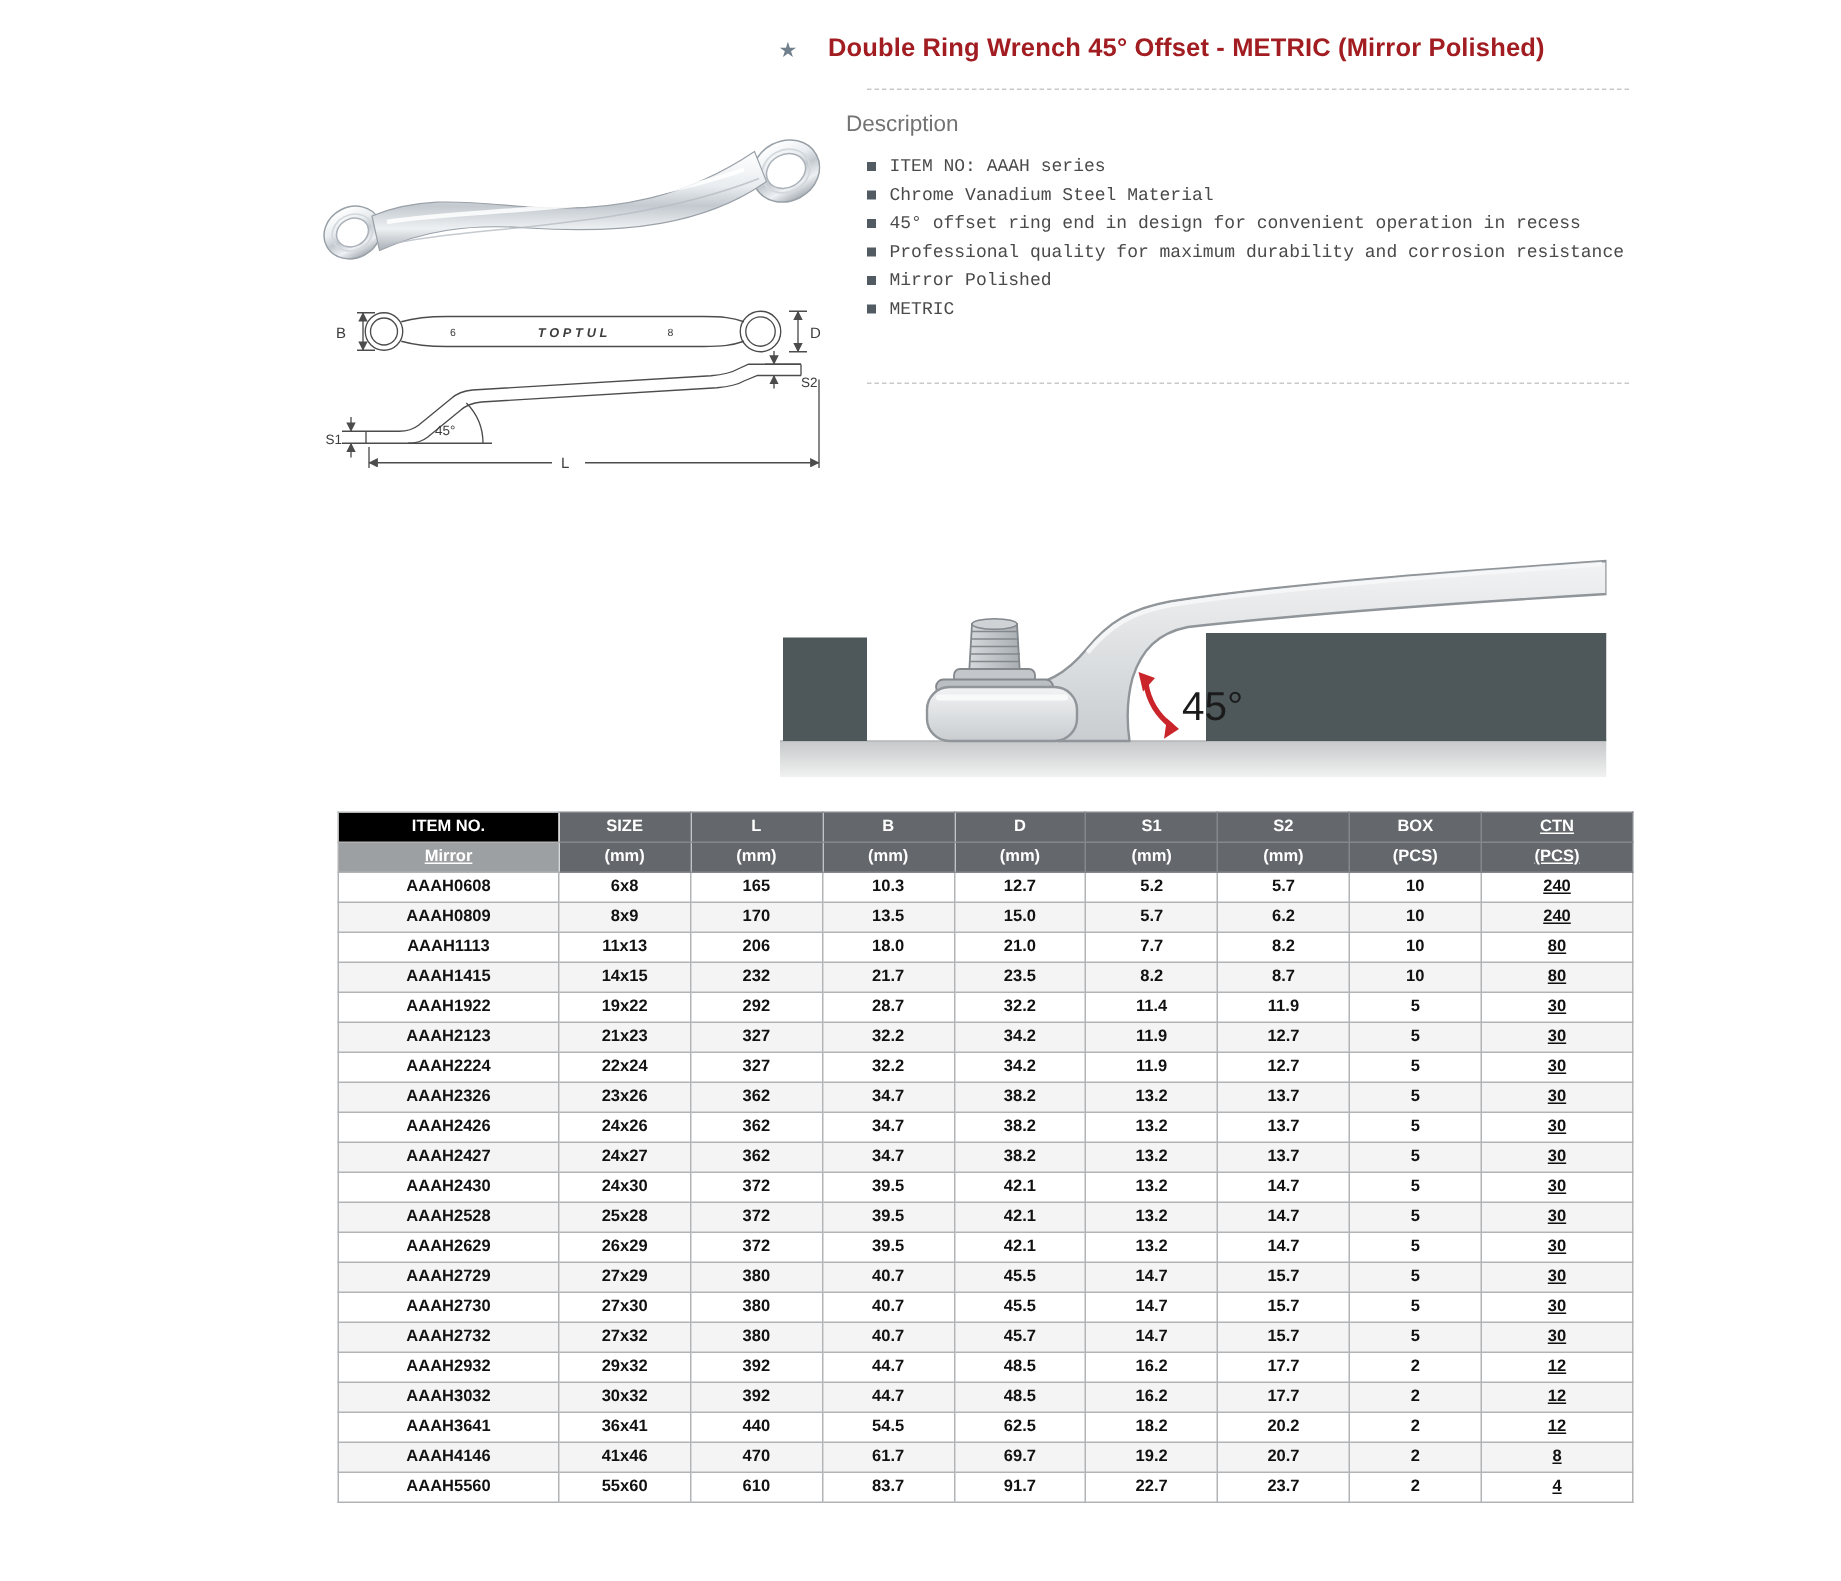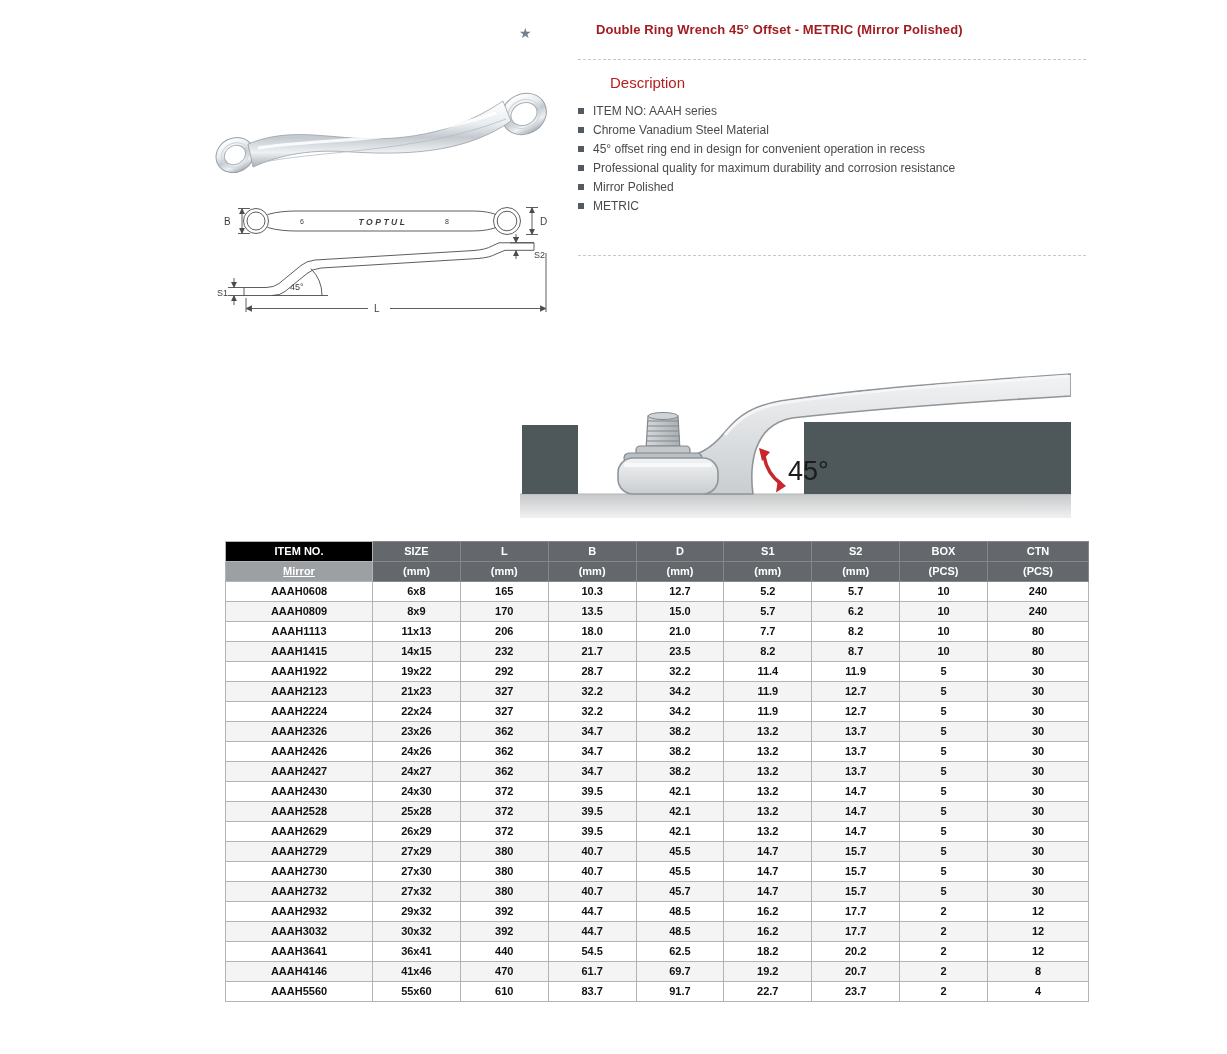--- a/index.html
+++ b/index.html
@@ -1,39 +1,39 @@
 <!DOCTYPE html>
 <html><head>
 <meta charset="utf-8">
 <style>
   html,body{margin:0;padding:0;background:#fff;}
   body{width:1227px;height:1054px;position:relative;font-family:"Liberation Sans",sans-serif;overflow:hidden;}
   .abs{position:absolute;}
 
   .star{left:519px;top:25px;font-size:14px;color:#72808e;}
-  .title{left:596px;top:22px;width:520px;font-size:13px;font-weight:bold;color:#a21d21;letter-spacing:0.1px;}
+  .title{left:552px;top:22px;width:520px;font-size:17px;font-weight:bold;color:#a21d21;letter-spacing:0.1px;}
   .dash{border-top:1px dashed #c9c9c9;height:0;}
   .dash1{left:578px;top:59px;width:508px;}
   .dash2{left:578px;top:255px;width:508px;}
-  .desc-head{left:610px;top:74px;font-size:15px;color:#b91c1c;}
-  .bullets{left:578px;top:101px;list-style:none;margin:0;padding:0;}
+  .desc-head{left:564px;top:74px;font-size:15px;color:#737373;}
+  .bullets{left:578px;top:101px;list-style:none;margin:0;padding:0;font-family:Liberation Mono, monospace;}
   .bullets li{display:flex;align-items:center;height:19px;font-size:12px;color:#4a4a4a;}
   .sq{display:inline-block;width:6px;height:6px;background:#535b62;margin-right:9px;flex:0 0 auto;}
 
   .photo{left:202px;top:80px;}
   .drawing{left:216px;top:194px;}
   .illus{left:520px;top:358px;}
 
   .dln{stroke:#4c4c4c;stroke-width:0.9;fill:none;}
   .lbl{fill:#3d3d3d;stroke:none;font-family:"Liberation Sans",sans-serif;}
 
   .spec{position:absolute;left:225px;top:541px;width:864px;border-collapse:collapse;table-layout:fixed;}
   .spec th,.spec td{border:1px solid #b1b3b5;font-size:11px;font-weight:bold;text-align:center;padding:0;height:19px;line-height:19px;white-space:nowrap;overflow:hidden;}
   .spec th:first-child,.spec td:first-child{width:146px;text-align:center;}
-  .spec th:last-child,.spec td:last-child{width:100px;}
+  .spec th:last-child,.spec td:last-child{width:100px;text-decoration:underline;}
   .spec th.h-item{background:#000;color:#fff;}
   .spec th.h-mirror{background:#9da0a3;color:#fff;text-decoration:underline;}
   .spec th.h-col{background:#64686c;color:#fff;border-color:#84888c;margin-top:40px;}
   .spec tbody td{background:#fff;color:#111;}
   .spec tbody tr:nth-child(even) td{background:#f4f4f4;}
 </style>
 </head>
 <body>
 
 <span class="abs star">★</span>

